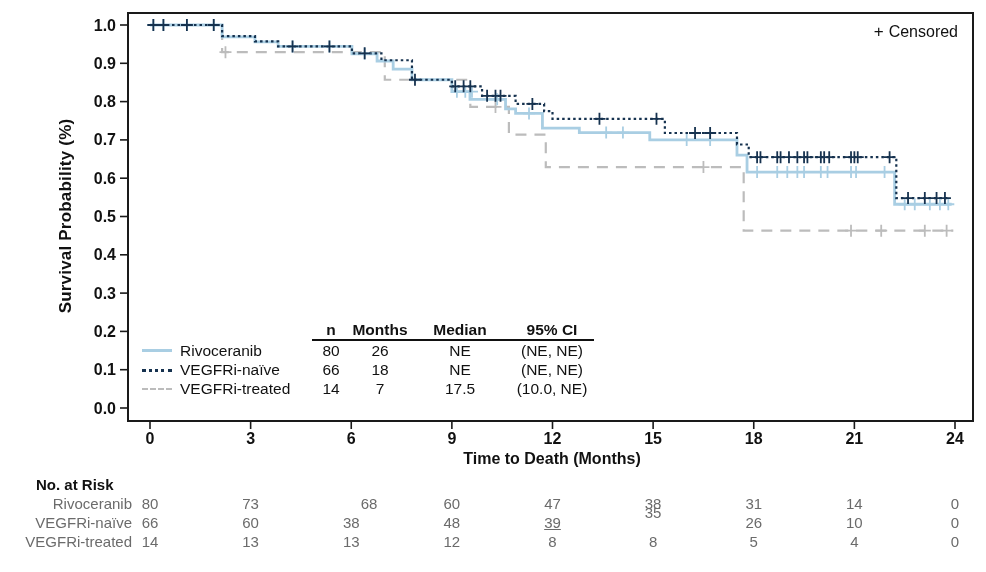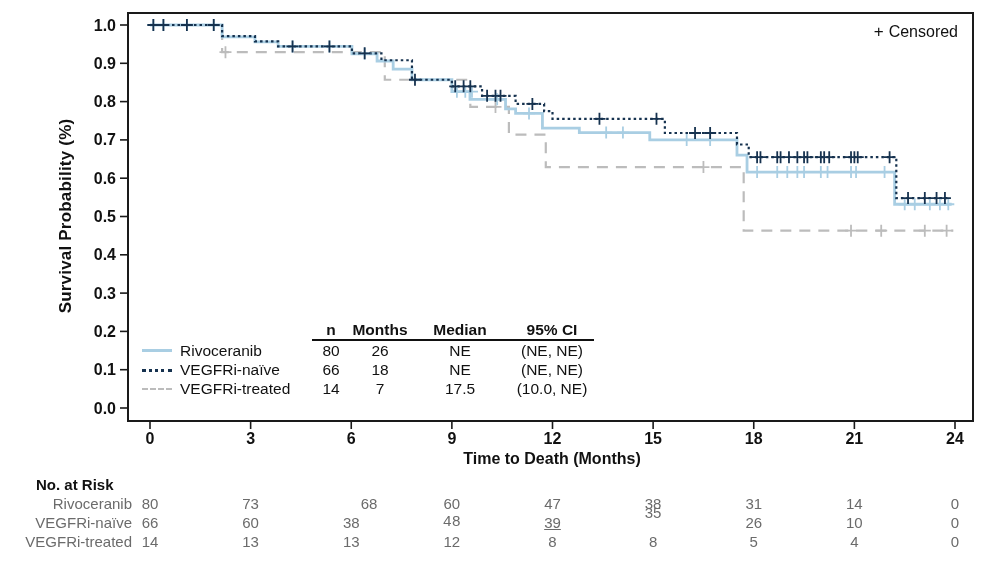--- a/index.html
+++ b/index.html
@@ -155,21 +155,21 @@
       <span class="risk-num" style="left: 345px; top: 495px;">68</span>
       <span class="risk-num" style="left: 427.875px; top: 495px;">60</span>
       <span class="risk-num" style="left: 528.5px; top: 495px;">47</span>
       <span class="risk-num" style="left: 629.125px; top: 495px;">38</span>
       <span class="risk-num" style="left: 729.75px; top: 495px;">31</span>
       <span class="risk-num" style="left: 830.375px; top: 495px;">14</span>
       <span class="risk-num" style="left: 931px; top: 495px;">0</span>
       <span class="risk-num" style="left: 126px; top: 514px;">66</span>
       <span class="risk-num" style="left: 226.625px; top: 514px;">60</span>
       <span class="risk-num" style="left: 327.25px; top: 514px;">38</span>
-      <span class="risk-num" style="left: 427.875px; top: 514px; font-family: Liberation Mono, monospace;">48</span>
+      <span class="risk-num" style="left: 427.875px; top: 514px;">48</span>
       <span class="risk-num" style="left: 528.5px; top: 514px; text-decoration: underline;">39</span>
       <span class="risk-num" style="left: 629.125px; top: 504px;">35</span>
       <span class="risk-num" style="left: 729.75px; top: 514px;">26</span>
       <span class="risk-num" style="left: 830.375px; top: 514px;">10</span>
       <span class="risk-num" style="left: 931px; top: 514px;">0</span>
       <span class="risk-num" style="left: 126px; top: 533px;">14</span>
       <span class="risk-num" style="left: 226.625px; top: 533px;">13</span>
       <span class="risk-num" style="left: 327.25px; top: 533px;">13</span>
       <span class="risk-num" style="left: 427.875px; top: 533px;">12</span>
       <span class="risk-num" style="left: 528.5px; top: 533px;">8</span>

